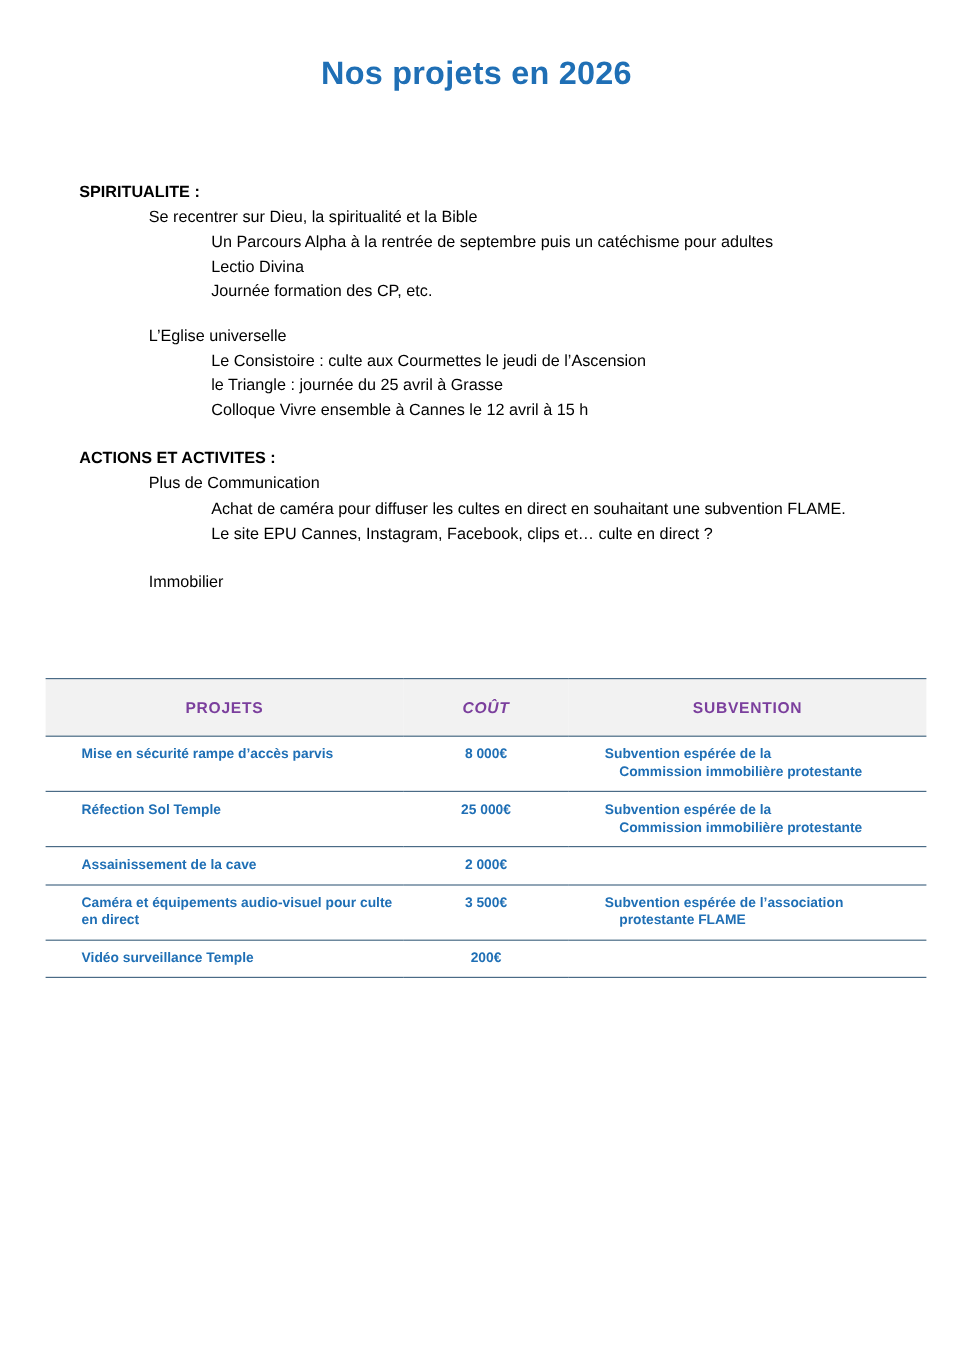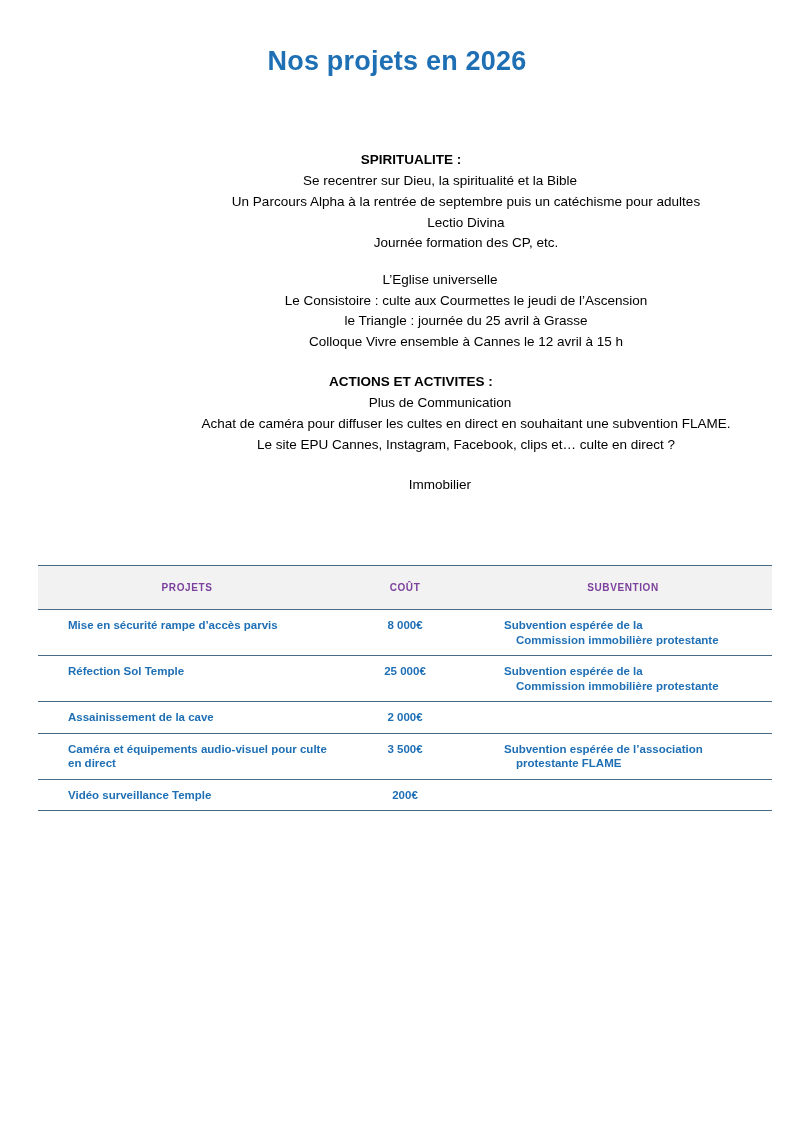--- a/index.html
+++ b/index.html
@@ -34,21 +34,20 @@
     font-weight: bold;
     color: #1f6fb5;
     letter-spacing: 0.2px;
   }
 
   .content {
     position: absolute;
     top: 152px;
     left: 66px;
     width: 690px;
-    text-align: center;
   }
 
   .sec-heading {
     font-size: 13.5px;
     font-weight: bold;
     color: #000;
     margin: 0 0 6px 0;
   }
 
   .sub-heading {
@@ -77,21 +76,21 @@
     width: 710px;
   }
   table.projects {
     border-collapse: collapse;
     width: 710px;
     table-layout: fixed;
   }
   table.projects thead th {
     background: #f2f2f2;
     color: #7b3f9d;
-    font-size: 10px;
+    font-size: 13px;
     font-weight: bold;
     letter-spacing: 0.6px;
     padding: 16px 4px 16px 4px;
     border-top: 1.2px solid #4a6b86;
     border-bottom: 1.2px solid #4a6b86;
     text-align: center;
   }
   table.projects tbody td {
     font-size: 11.5px;
     font-weight: bold;
@@ -115,21 +114,21 @@
     width: 290px;
     padding-left: 30px !important;
     box-sizing: border-box;
     color: #1f6fb5;
   }
   .sub-line2 {
     display: block;
     padding-left: 12px;
   }
   th.h-proj { width: 290px; }
-  th.h-cost { width: 130px; }
+  th.h-cost { width: 130px; font-style: italic; }
   th.h-sub  { width: 290px; }
 </style>
 </head>
 <body>
 
 <div class="page">
 
   <div class="doc-title">Nos projets en 2026</div>
 
   <div class="content">

